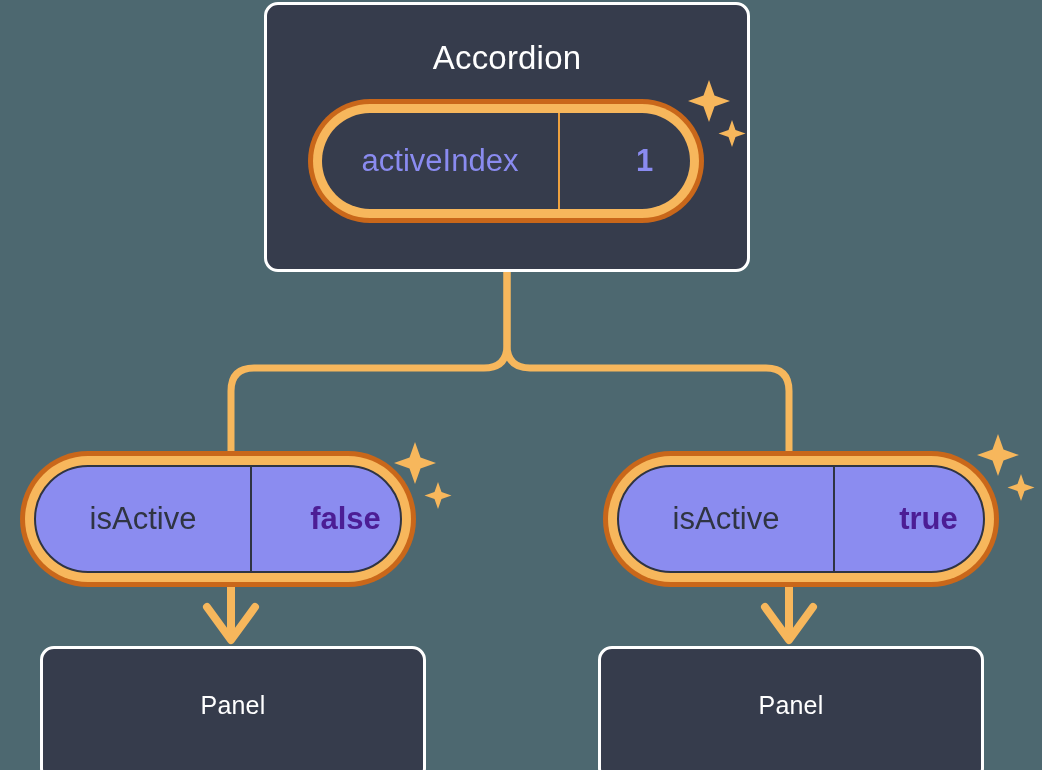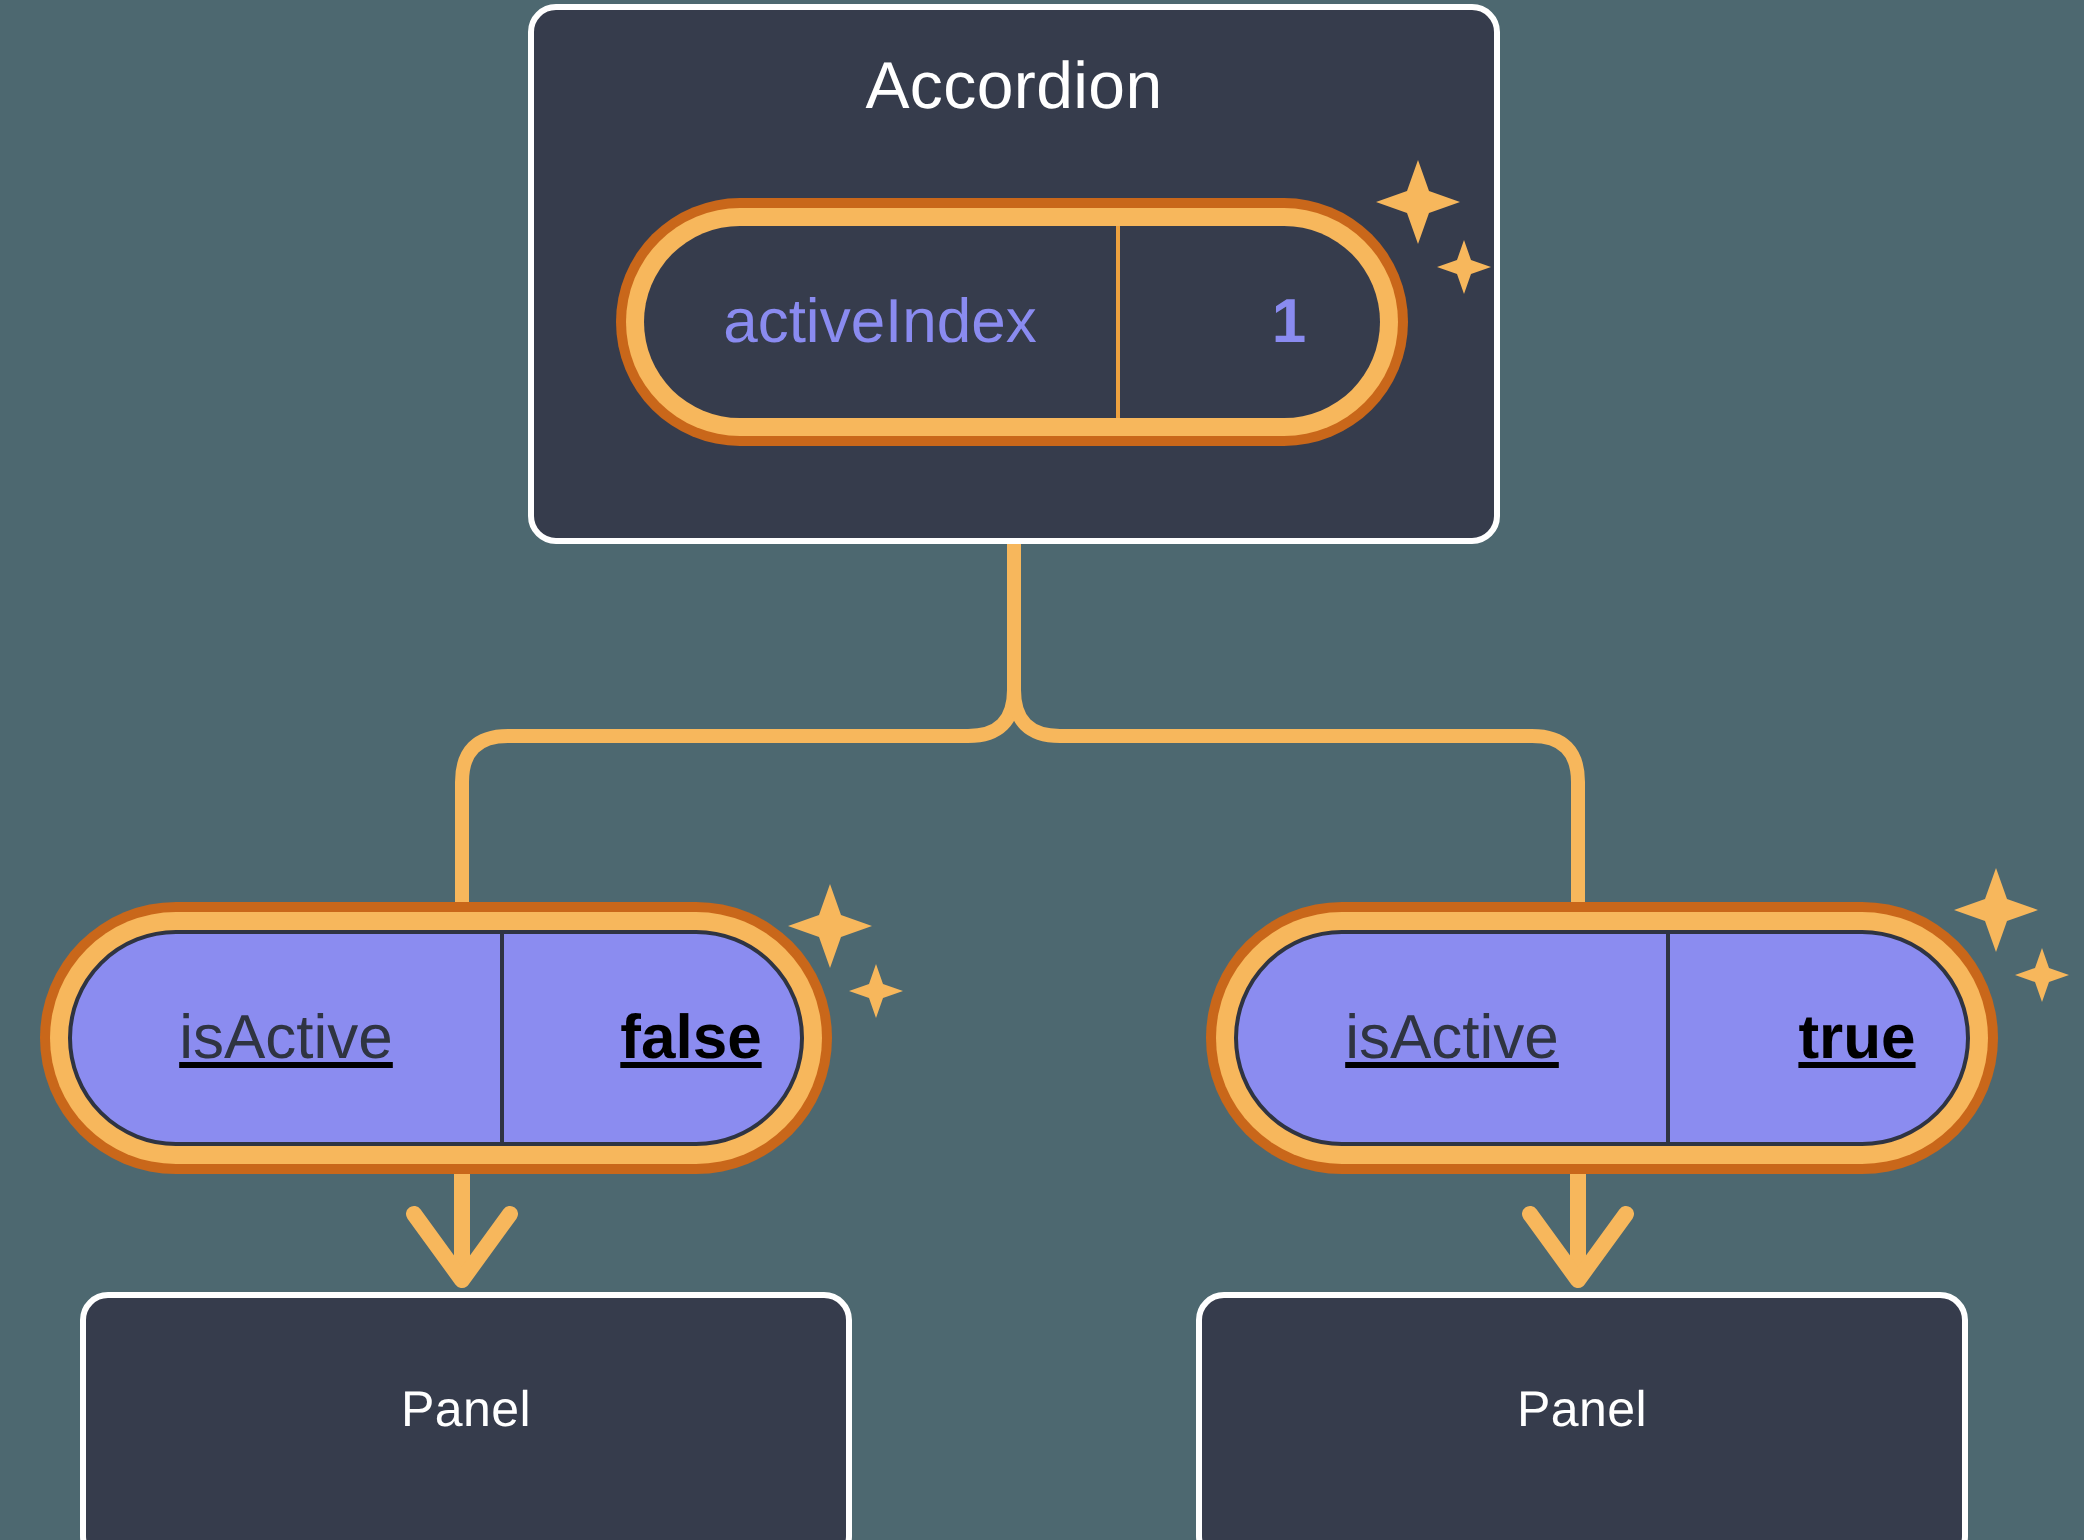--- a/index.html
+++ b/index.html
@@ -50,21 +50,21 @@
     letter-spacing: .2px;
     white-space: nowrap;
   }
 
   #accordion-card {
     left: 264px;
     top: 2px;
     width: 486px;
     height: 270px;
   }
-  #accordion-card .card-title { top: 19px; }
+  #accordion-card .card-title { top: 34px; }
 
   .panel-card {
     top: 646px;
     width: 386px;
     height: 136px;
   }
   #panel-left  { left: 40px; }
   #panel-right { left: 598px; }
   .panel-card .card-title { top: 42px; font-size: 25px; }
 
@@ -122,38 +122,37 @@
     color: #8a8bf0;
     font-size: 31px;
     font-weight: 700;
   }
 
   
   .pill-light {
     top: 451px;
     width: 396px;
     height: 136px;
-    text-decoration: underline;
   }
   #pill-isactive-left  { left: 20px; }
   #pill-isactive-right { left: 603px; }
 
   .pill-light .pill-body {
     background: #8b8cf0;
     border: 2px solid #2f3442;
   }
   .pill-light .pill-key {
     flex: 0 0 214px;
     color: #2f3442;
     font-size: 31px;
     border-right: 2px solid #2f3442;
   }
   .pill-light .pill-val {
     flex: 1;
-    color: #000000;
+    color: #4c1d95;
     font-size: 31px;
     font-weight: 700;
   }
 
   
   .sparkles {
     position: absolute;
     pointer-events: none;
   }
   .sparkles svg { display: block; }

